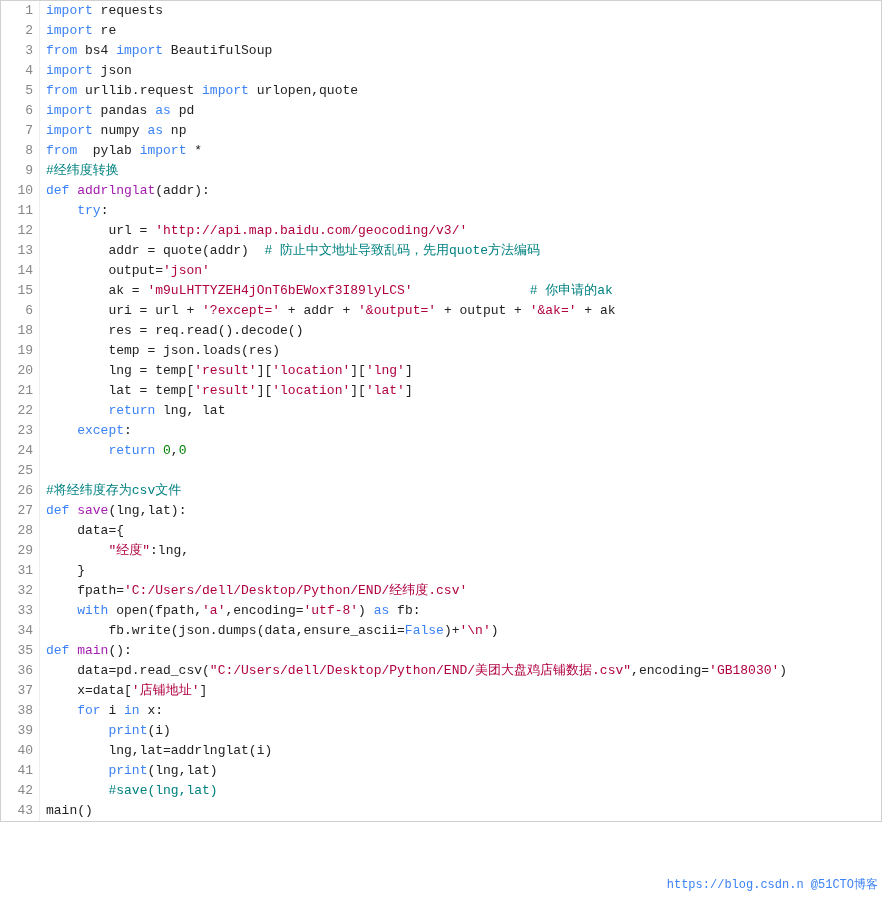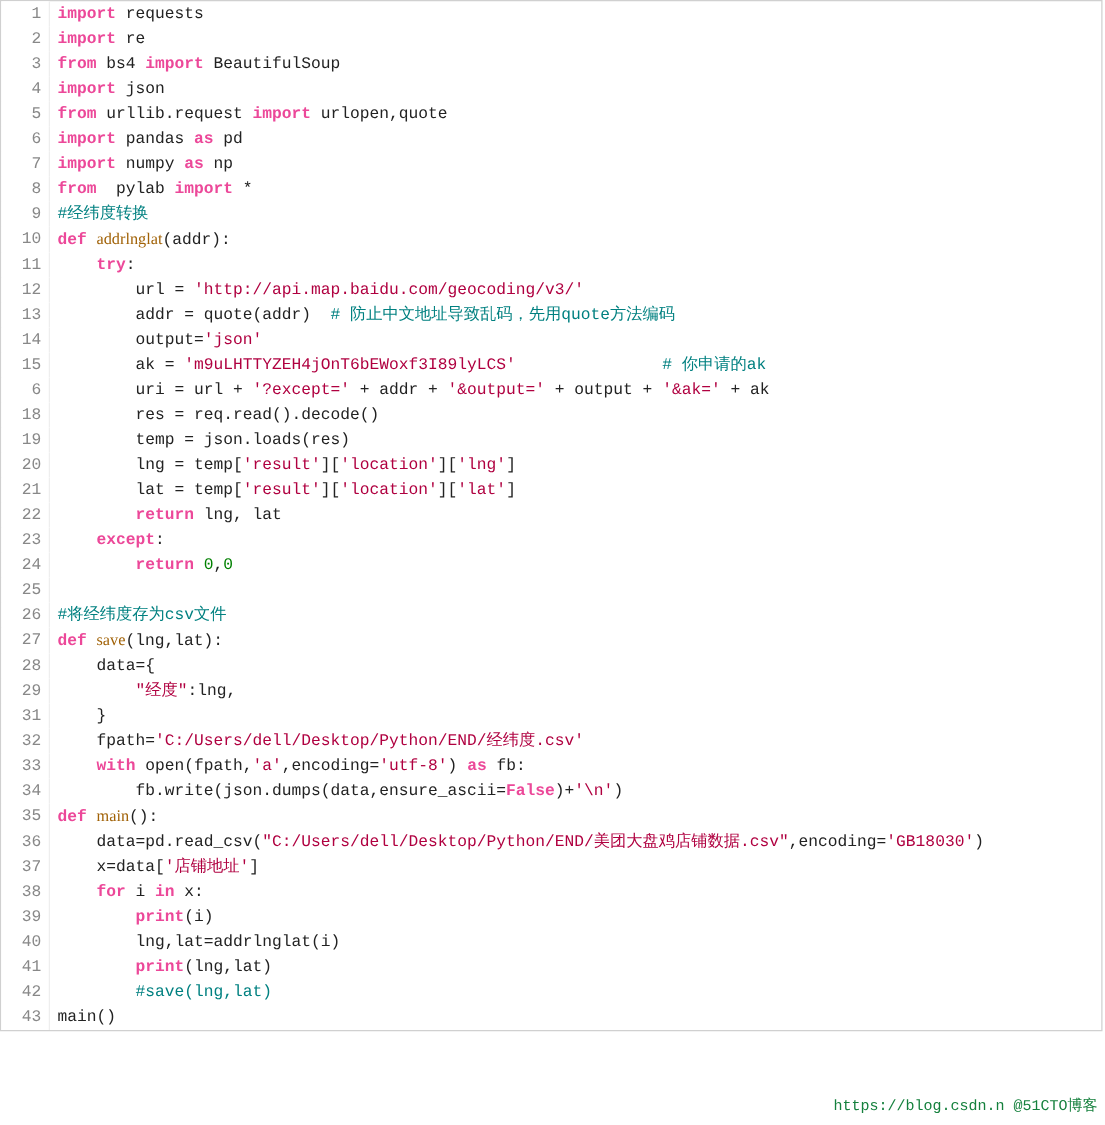--- a/index.html
+++ b/index.html
@@ -28,38 +28,38 @@
     padding-right: 6px;
     flex-shrink: 0;
     user-select: none;
     background: #fff;
     border-right: 1px solid #eee;
   }
   .code {
     padding-left: 6px;
     flex-grow: 1;
   }
-  .kw { color: #ec4899; font-weight: bold; }
+  .kw { color: #3b82f6; font-weight: normal; }
   .str { color: #b00040; }
   .cmt { color: #008080; }
   .num { color: #008000; }
-  .fn { color: #a16207; font-family: Liberation Serif, serif; }
+  .fn { color: #a21caf; }
   .plain { color: #222; }
   .console {
     padding: 6px 2px 2px 2px;
     font-size: 14px;
     color: #222;
     line-height: 20px;
     white-space: pre;
   }
   .watermark {
     position: absolute;
     right: 6px;
     top: 876px;
-    color: #15803d;
+    color: #3b82f6;
     font-size: 12px;
     pointer-events: none;
   }
 </style>
 </head>
 <body>
 
 <div class="code-area">
   <div class="line"><span class="gutter">1</span><span class="code"><span class="kw">import</span><span class="plain"> requests</span></span></div>
   <div class="line"><span class="gutter">2</span><span class="code"><span class="kw">import</span><span class="plain"> re</span></span></div>

